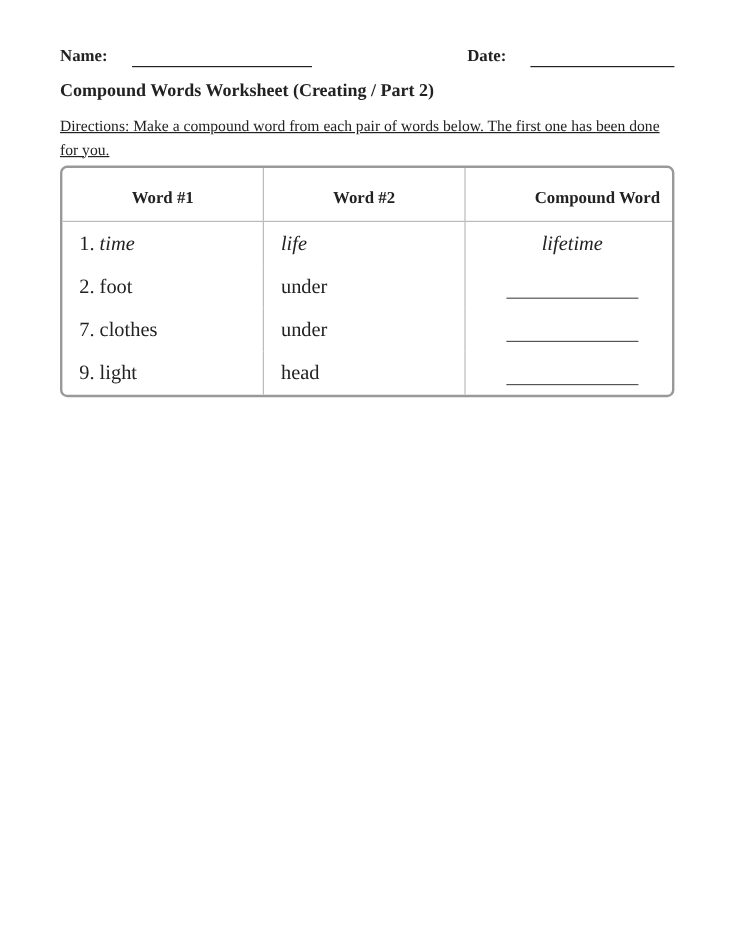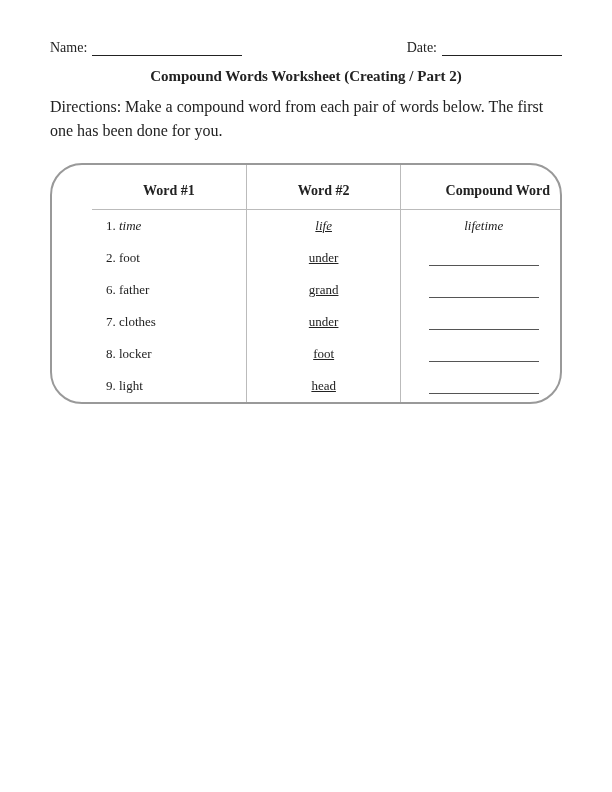--- a/index.html
+++ b/index.html
@@ -17,52 +17,51 @@
     .header-row {
       display: flex;
       justify-content: space-between;
       align-items: flex-end;
       margin-bottom: 12px;
     }
 
     .name-field, .date-field {
       display: flex;
       align-items: center;
-      gap: 5px;
+      gap: 20px;
       font-size: 14px;
-      font-weight: normal;
+      font-weight: bold;
     }
 
     .underline-field {
       border-bottom: 1.5px solid #222;
       display: inline-block;
     }
 
     .name-underline { width: 150px; height: 16px; }
     .date-underline { width: 120px; height: 16px; }
 
     .title {
-      text-align: center;
       font-size: 15px;
       font-weight: bold;
       margin-bottom: 10px;
     }
 
     .directions {
-      font-size: 16px;
+      font-size: 13px;
       line-height: 1.5;
-      margin-bottom: 20px;
+      margin-bottom: 4px;
+      text-decoration: underline;
     }
 
     .table-container {
       border: 2px solid #999;
-      border-radius: 32px;
+      border-radius: 6px;
       overflow: hidden;
       width: 100%;
-      padding-left: 40px;
     }
 
     .table-wrapper {
       width: 100%;
       border-collapse: collapse;
     }
 
     .col-header {
       text-align: center;
       font-size: 14px;
@@ -76,28 +75,27 @@
       border-right: 1.5px solid #bbb;
     }
 
     .col-word1 { width: 33%; }
     .col-word2 { width: 33%; }
     .col-compound { width: 34%; text-align: right; }
 
     .data-row td {
       padding: 8px 14px;
       vertical-align: middle;
-      font-size: 13px;
+      font-size: 17px;
     }
 
     .data-row td.word2-cell {
       border-left: 1.5px solid #bbb;
       border-right: 1.5px solid #bbb;
-      text-align: center;
-      text-decoration: underline;
+      text-align: left;
     }
 
     .data-row td.compound-cell {
       text-align: center;
       padding-left: 20px;
     }
 
     .answer-line {
       border-bottom: 1.5px solid #555;
       display: inline-block;
@@ -146,32 +144,22 @@
           <td><span class="row-num">1.</span> <span class="italic-text">time</span></td>
           <td class="word2-cell"><span class="italic-text">life</span></td>
           <td class="compound-cell"><span class="italic-text">lifetime</span></td>
         </tr>
         <tr class="data-row">
           <td>2. foot</td>
           <td class="word2-cell">under</td>
           <td class="compound-cell"><span class="answer-line"></span></td>
         </tr>
         <tr class="data-row">
-          <td>6. father</td>
-          <td class="word2-cell">grand</td>
-          <td class="compound-cell"><span class="answer-line"></span></td>
-        </tr>
-        <tr class="data-row">
           <td>7. clothes</td>
           <td class="word2-cell">under</td>
-          <td class="compound-cell"><span class="answer-line"></span></td>
-        </tr>
-        <tr class="data-row">
-          <td>8. locker</td>
-          <td class="word2-cell">foot</td>
           <td class="compound-cell"><span class="answer-line"></span></td>
         </tr>
         <tr class="data-row">
           <td>9. light</td>
           <td class="word2-cell">head</td>
           <td class="compound-cell"><span class="answer-line"></span></td>
         </tr>
       </tbody>
   </table>
 </div>

